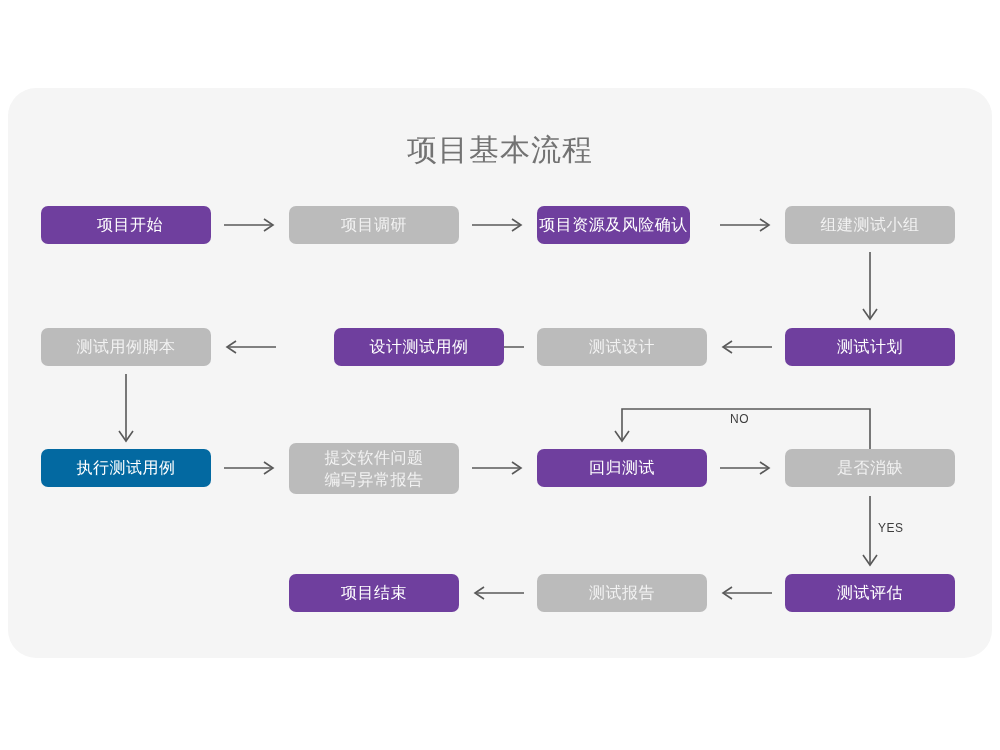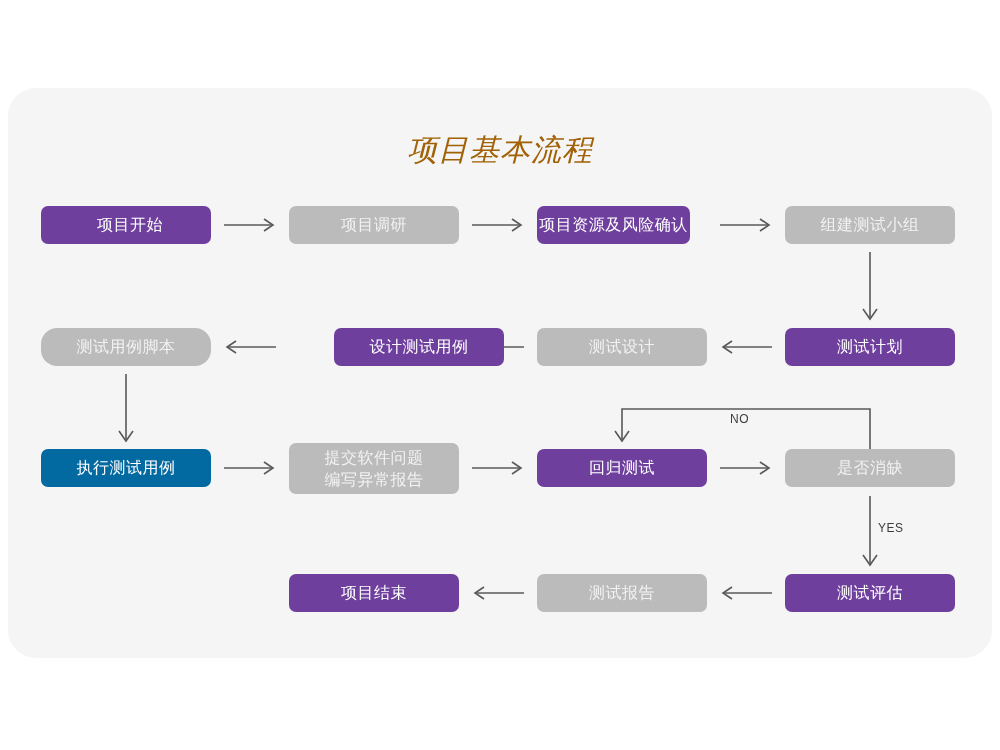--- a/index.html
+++ b/index.html
@@ -50,21 +50,21 @@
     font-size: 12px;
     color: #3d3d3d;
     letter-spacing: 0.5px;
   }
 </style>
 </head>
 <body style="background: rgb(255, 255, 255);">
 
 <div id="card" style="background: rgb(245, 245, 245);"></div>
 
-<div id="title" style="color: #a16207; font-style: italic;">项目基本流程</div>
+<div id="title" style="color: #737373;">项目基本流程</div>
 
 <svg class="links" viewBox="0 0 1000 750">
 
   <g>
     <line x1="224" y1="225" x2="272" y2="225" style="stroke: rgb(89, 89, 89);"></line>
     <polyline class="arrowhead" points="264,219 273,225 264,231" style="stroke: rgb(89, 89, 89);"></polyline>
   </g>
   <g>
     <line x1="472" y1="225" x2="520" y2="225" style="stroke: rgb(89, 89, 89);"></line>
     <polyline class="arrowhead" points="512,219 521,225 512,231" style="stroke: rgb(89, 89, 89);"></polyline>
@@ -128,21 +128,21 @@
     <line x1="524" y1="593" x2="476" y2="593" style="stroke: rgb(89, 89, 89);"></line>
     <polyline class="arrowhead" points="484,587 475,593 484,599" style="stroke: rgb(89, 89, 89);"></polyline>
   </g>
 </svg>
 
 <div id="nodes">
     <div class="node purple" style="left: 41px; top: 206px; width: 170px; height: 38px; background: rgb(111, 63, 158); padding-left: 8px;">项目开始</div>
     <div class="node gray" style="left: 289px; top: 206px; width: 170px; height: 38px; background: rgb(187, 187, 187);">项目调研</div>
     <div class="node purple" style="left: 537px; top: 206px; width: 153px; height: 38px; background: rgb(111, 63, 158);">项目资源及风险确认</div>
     <div class="node gray" style="left: 785px; top: 206px; width: 170px; height: 38px; background: rgb(187, 187, 187);">组建测试小组</div>
-    <div class="node gray" style="left: 41px; top: 328px; width: 170px; height: 38px; background: rgb(187, 187, 187); border-radius: 16px;">测试用例脚本</div>
+    <div class="node gray" style="left: 41px; top: 328px; width: 170px; height: 38px; background: rgb(187, 187, 187);">测试用例脚本</div>
     <div class="node purple" style="left: 289px; top: 328px; width: 170px; height: 38px; background: rgb(111, 63, 158); margin-left: 45px;">设计测试用例</div>
     <div class="node gray" style="left: 537px; top: 328px; width: 170px; height: 38px; background: rgb(187, 187, 187);">测试设计</div>
     <div class="node purple" style="left: 785px; top: 328px; width: 170px; height: 38px; background: rgb(111, 63, 158);">测试计划</div>
     <div class="node purple" style="left: 41px; top: 449px; width: 170px; height: 38px; background: #0369a1;">执行测试用例</div>
     <div class="node gray" style="left: 289px; top: 443px; width: 170px; height: 51px; background: rgb(187, 187, 187);">提交软件问题
 编写异常报告</div>
     <div class="node purple" style="left: 537px; top: 449px; width: 170px; height: 38px; background: rgb(111, 63, 158);">回归测试</div>
     <div class="node gray" style="left: 785px; top: 449px; width: 170px; height: 38px; background: rgb(187, 187, 187);">是否消缺</div>
     <div class="node purple" style="left: 289px; top: 574px; width: 170px; height: 38px; background: rgb(111, 63, 158);">项目结束</div>
     <div class="node gray" style="left: 537px; top: 574px; width: 170px; height: 38px; background: rgb(187, 187, 187);">测试报告</div>

